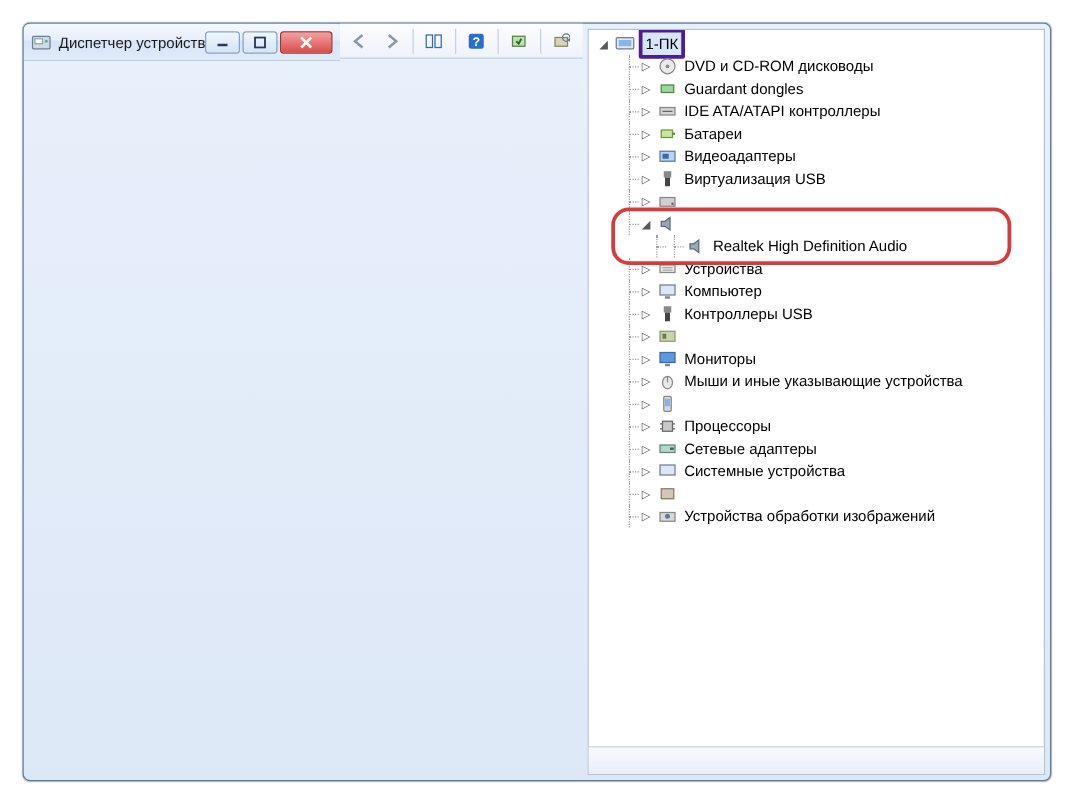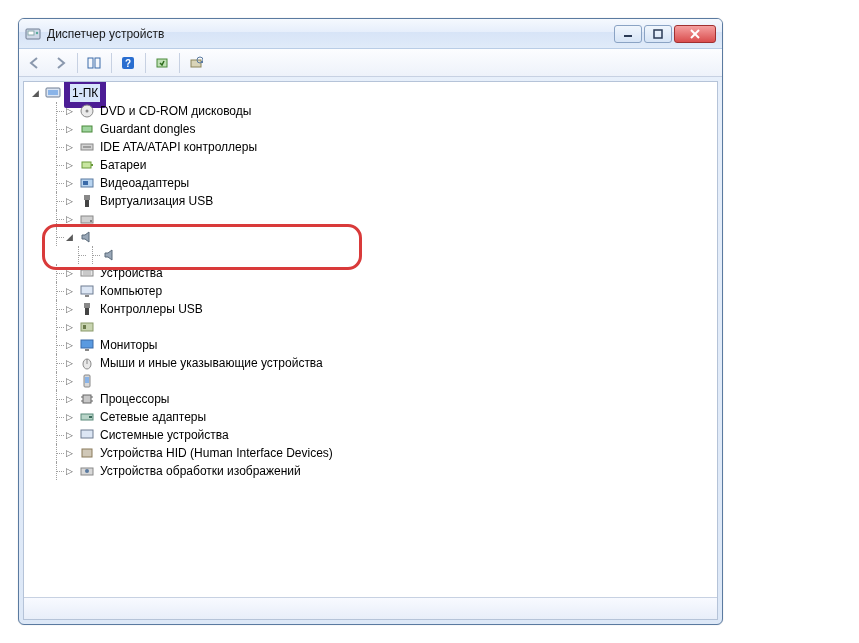--- a/index.html
+++ b/index.html
@@ -1,22 +1,22 @@
 <!DOCTYPE html>
 <html><head>
 <meta charset="utf-8">
 <style>
   * { box-sizing: border-box; font-family: "Segoe UI", Tahoma, sans-serif; }
   body { margin: 0; padding: 18px; background: #fff; }
   .window {
-    width: 705px; height: 607px;
+    width: 823px; height: 607px;
     border: 1px solid #5a7aa0;
     border-radius: 6px;
     background: linear-gradient(to bottom, #e8f0fb 0%, #dde8f7 100%);
-    display: flex; flex-direction: column;
+    display: flex; 
     box-shadow: 0 0 1px rgba(0,0,0,0.3);
   }
   .titlebar {
     height: 30px; display: flex; align-items: center;
     padding: 0 6px;
     background: linear-gradient(to bottom, #f5f9fe 0%, #e6eefb 45%, #d7e4f7 46%, #e0ebf9 100%);
     border-top-left-radius: 5px; border-top-right-radius: 5px;
     border-bottom: 1px solid #b9cde6;
   }
   .titlebar .ticon { width: 16px; height: 16px; margin-right: 6px; display:flex; align-items:center; justify-content:center; }
@@ -59,21 +59,21 @@
   }
   .node { display: flex; align-items: center; height: 18px; white-space: nowrap; }
   .node .exp {
     width: 11px; height: 11px; margin: 0 2px 0 0;
     display: inline-flex; align-items: center; justify-content: center;
     font-size: 9px; color: #5a5a5a; cursor: default;
   }
   .node .nicon { width: 16px; height: 16px; margin: 0 3px 0 2px; display:inline-flex; align-items:center; justify-content:center; }
   .node .label { color: #000; cursor: default; padding: 0 2px; }
   .node.root .label {
-    border: 6px solid #4c1d95; background: #d8e6fb; border-radius: 2px;
+    border: 3px solid #4c1d95; background: #d8e6fb; border-radius: 2px;
   }
   .highlight-box {
     position: absolute; border: 3px solid #d93a3a; border-radius: 14px;
     pointer-events: none;
   }
   .tree-wrap { position: relative; flex:1; }
   .statusbar { height: 22px; border-top:1px solid #c7d1e2; background: linear-gradient(to bottom,#f8faff,#e8eef9); }
   
   .i0{padding-left:6px;} .i1{padding-left:26px;} .i2{padding-left:48px;}
   .conn { display:inline-block; width:14px; height:18px; position:relative; }
@@ -258,20 +258,21 @@
             </span>
           </div>
         <div class="node i2">
             <span class="conn"></span>
             <span class="conn"></span>
             <span class="nicon">
               <svg width="16" height="16">
                 <path d="M3 6 L6 6 L10 3 L10 13 L6 10 L3 10 Z" fill="#9aa8b8" stroke="#5a6a7a"></path>
               </svg>
             </span>
+            <span class="label">Realtek High Definition Audio</span>
           </div>
 
         <div class="node i1">
             <span class="conn"></span>
             <span class="exp">▷</span>
             <span class="nicon">
               <svg width="16" height="16">
                 <rect x="2" y="5" width="12" height="6" fill="#e8e8e8" stroke="#888"></rect>
                 <line x1="4" y1="7" x2="12" y2="7" stroke="#aaa"></line>
                 <line x1="4" y1="9" x2="12" y2="9" stroke="#aaa"></line>
@@ -379,21 +380,20 @@
             <span class="label">Системные устройства</span>
           </div>
         <div class="node i1">
             <span class="conn"></span>
             <span class="exp">▷</span>
             <span class="nicon">
               <svg width="16" height="16">
                 <rect x="3" y="4" width="10" height="8" fill="#d0c8b8" stroke="#8a7a5a"></rect>
               </svg>
             </span>
-            <span class="label">Устройства HID (Human Interface Devices)</span>
           </div>
         <div class="node i1">
             <span class="conn"></span>
             <span class="exp">▷</span>
             <span class="nicon">
               <svg width="16" height="16">
                 <rect x="2" y="5" width="12" height="7" fill="#d8d8d8" stroke="#888"></rect>
                 <circle cx="8" cy="8" r="2" fill="#5a7aa0"></circle>
               </svg>
             </span>

